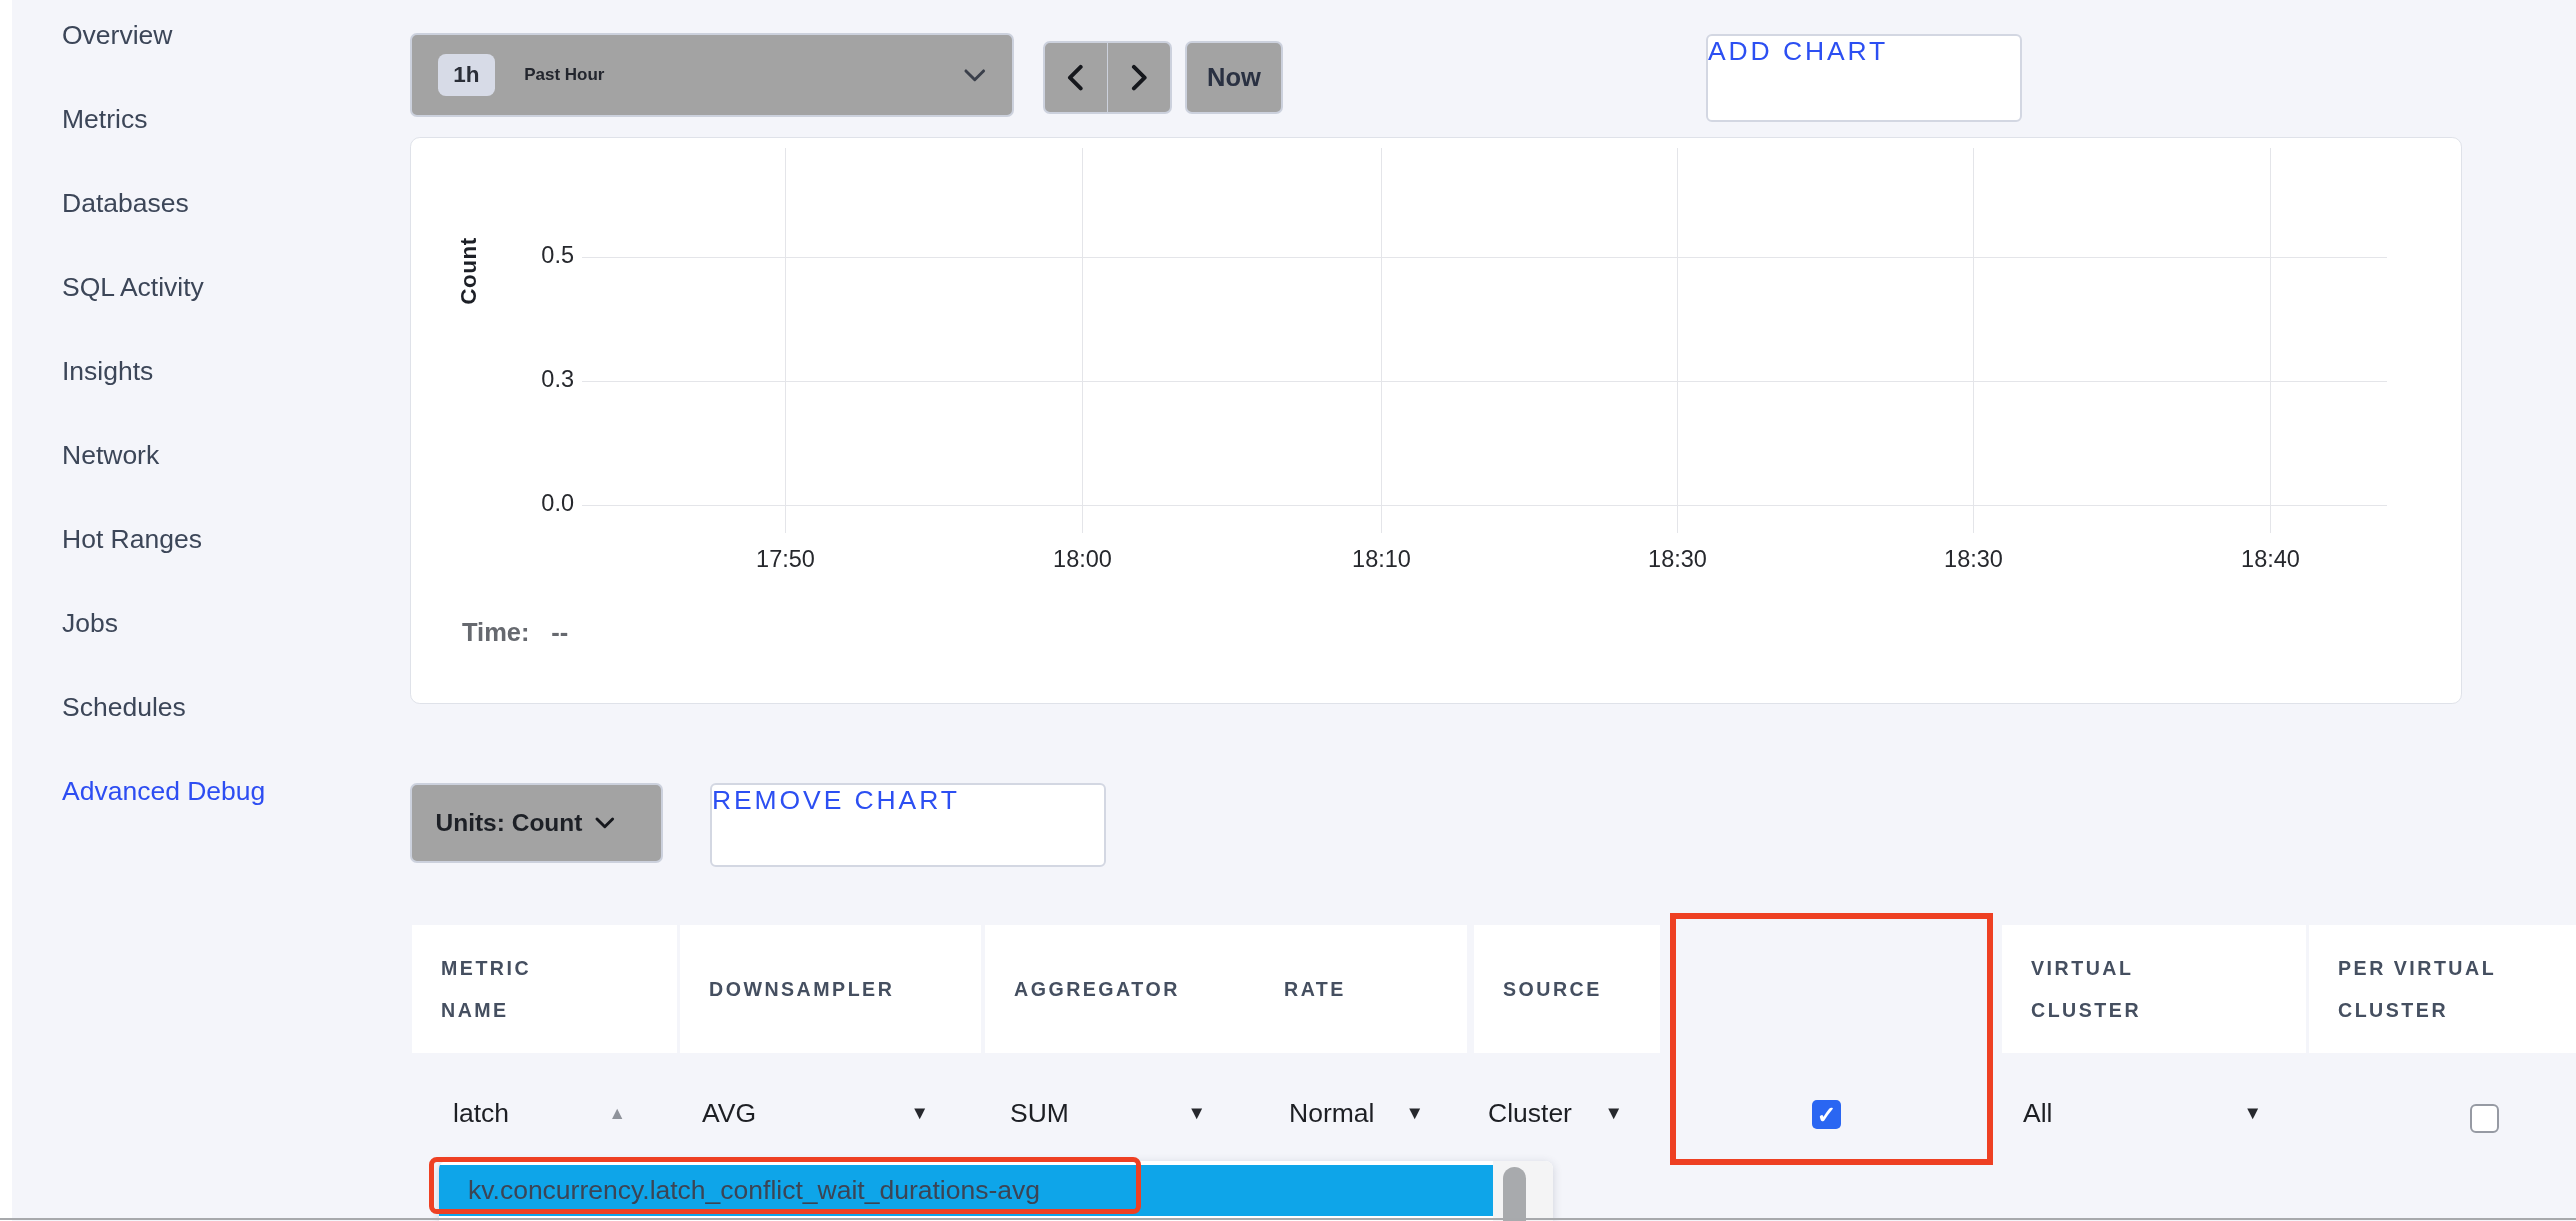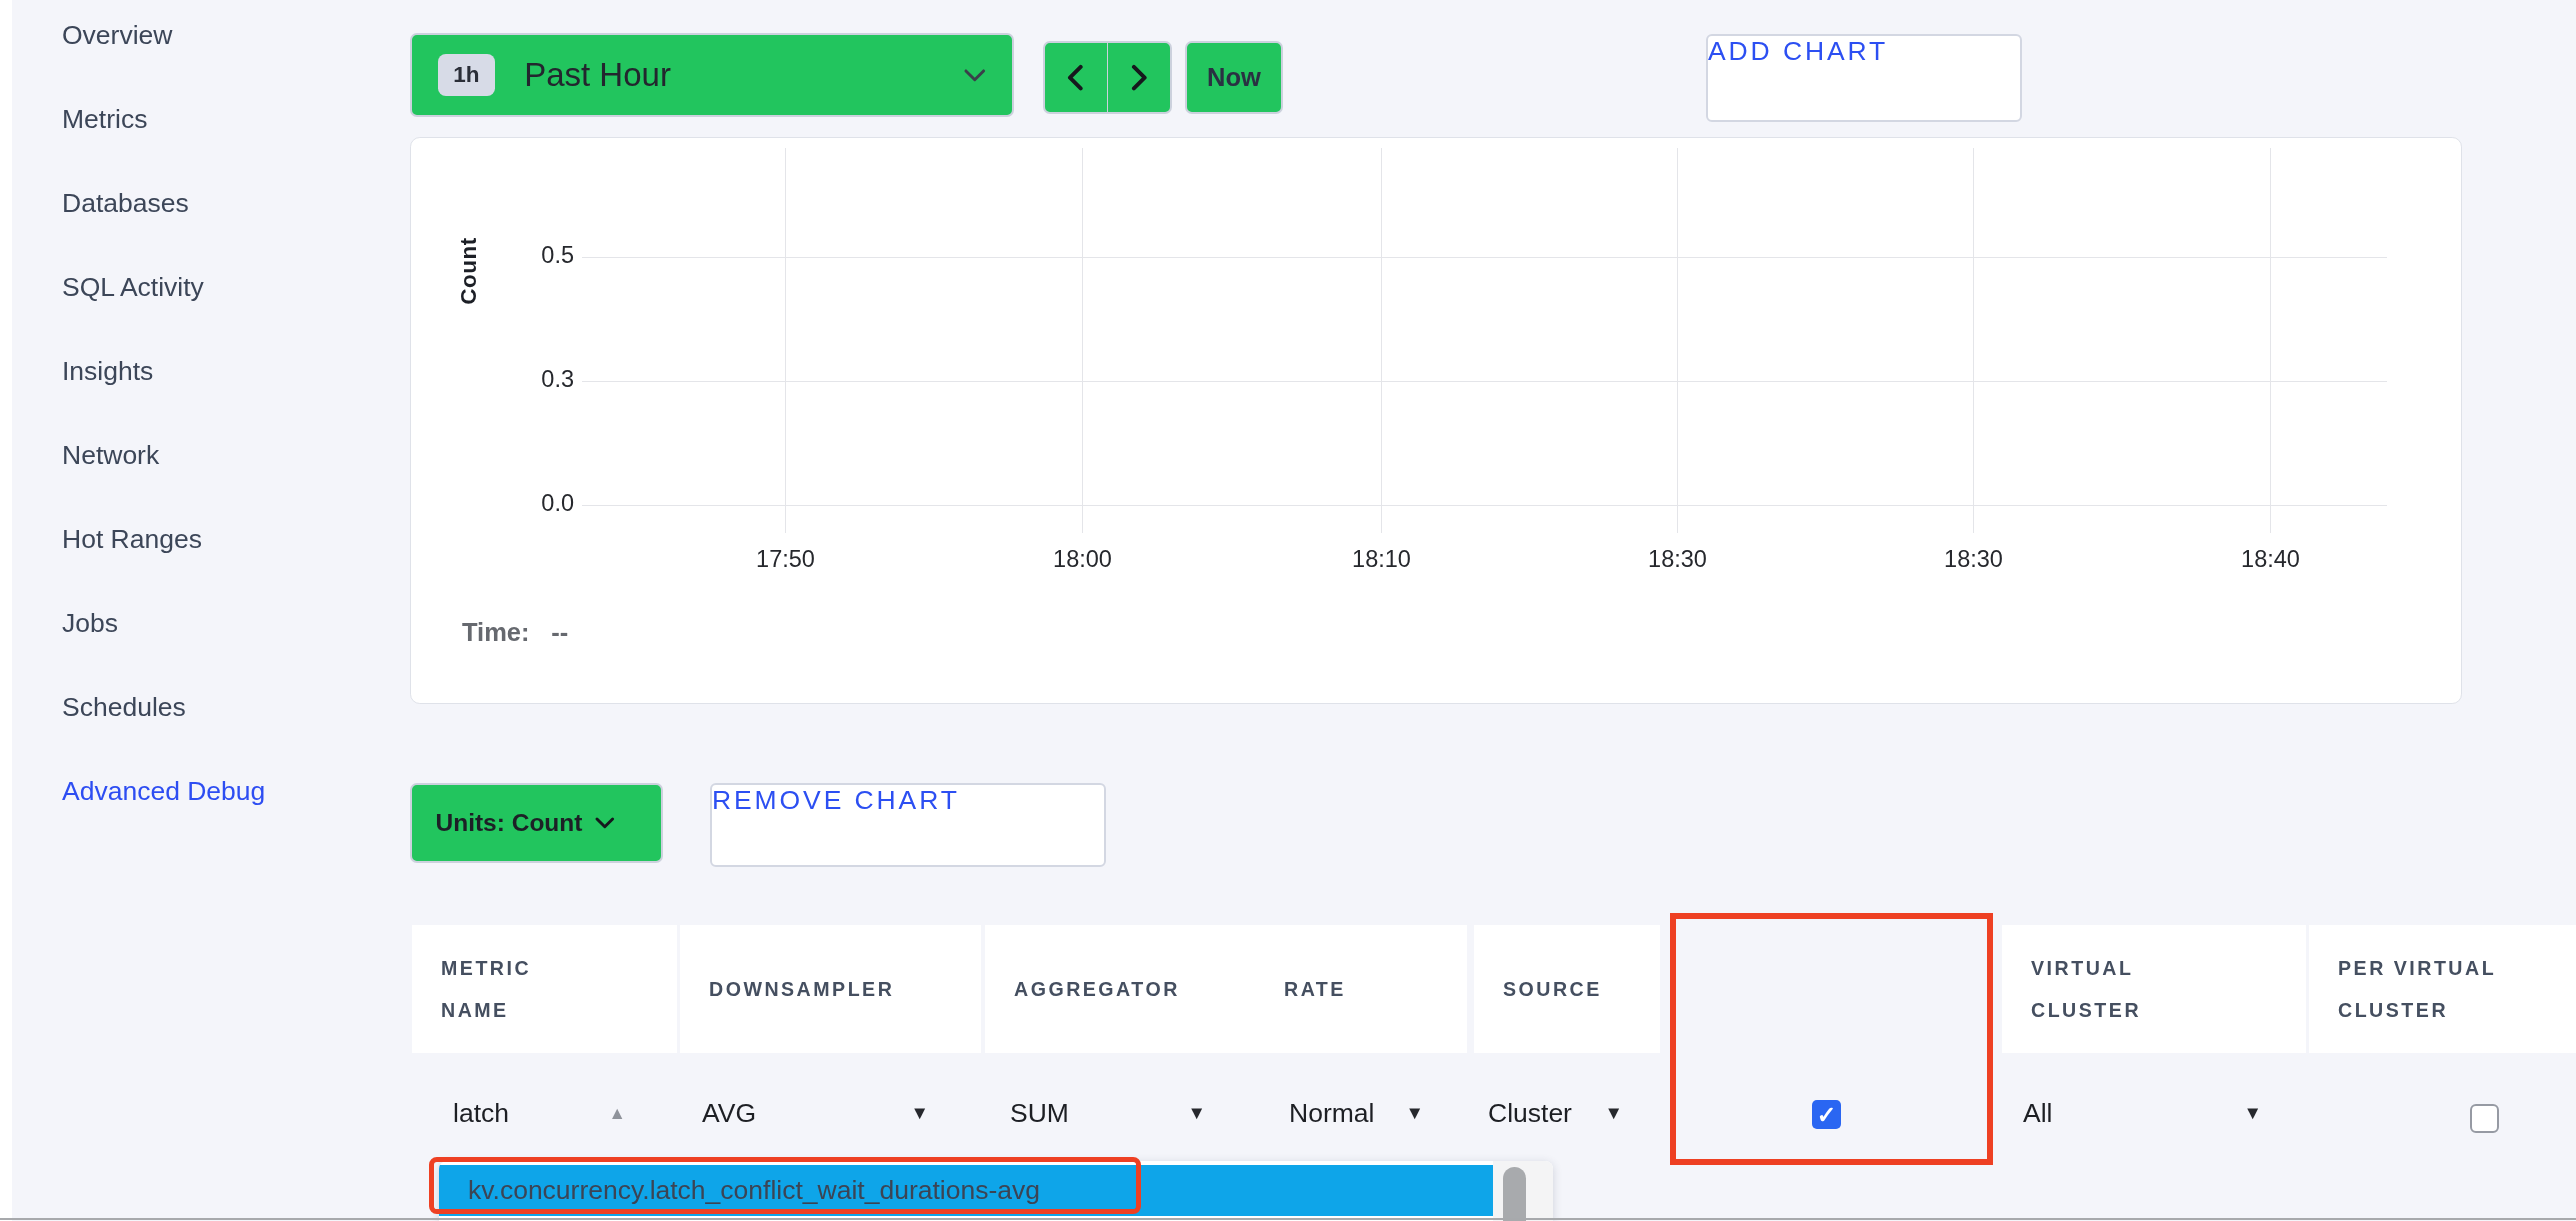--- a/index.html
+++ b/index.html
@@ -9,24 +9,24 @@
 
   
   .window-edge{left:0;top:0;width:11.8px;height:1221px;background:#ffffff;}
 
   
   .sidebar{left:62px;top:17.6px;width:294px;}
   .side-item{line-height:35px;margin-bottom:49px;font-size:26.5px;font-weight:500;color:#3c4658;cursor:pointer;}
   .side-item.active{color:#2d4df2;}
 
   
-  .btn{background:#22c55e;border:2px solid #ccd1dd;border-radius:6.9px;display:flex;align-items:center;box-sizing:border-box;cursor:pointer;}
+  .btn{background:#a3a3a3;border:2px solid #ccd1dd;border-radius:6.9px;display:flex;align-items:center;box-sizing:border-box;cursor:pointer;}
   .time-select{left:410px;top:33px;width:604px;height:84px;padding:0 25.5px;}
   .chip{background:#d7dbe7;border-radius:7.8px;padding:7.8px 15.7px;font-size:22.5px;font-weight:700;color:#2a2e38;margin-right:29px;}
-  .time-select .lbl{font-size:33px;color:#23262e;font-weight:400;flex:1;}
+  .time-select .lbl{font-size:17px;color:#23262e;font-weight:700;flex:1;}
   .arrow-group{left:1043px;top:41px;width:129px;height:73px;padding:0;overflow:hidden;}
   .arrow-btn{width:65px;height:100%;display:flex;align-items:center;justify-content:center;cursor:pointer;box-sizing:border-box;}
   .arrow-btn.first{border-right:1px solid #ccd1dd;}
   .now-btn{left:1185px;top:41px;width:98px;height:73px;justify-content:center;font-size:25.5px;font-weight:600;color:#2a3142;}
   .blue-btn{justify-content:center;font-size:26.5px;font-weight:500;letter-spacing:2.9px;color:#2c4ff2;border:2px solid #d3d7e2;border-radius:5.9px;background:#fff;}
   .add-chart{left:1706px;top:34px;width:312px;height:84px;}
 
   
   .chart-card{left:410px;top:137px;width:2052px;height:567px;background:#ffffff;border:1px solid #dfe2e9;border-radius:9.8px;box-sizing:border-box;}
   .gridline-h{position:absolute;height:1px;background:#e4e5e9;left:171px;width:1805px;}

